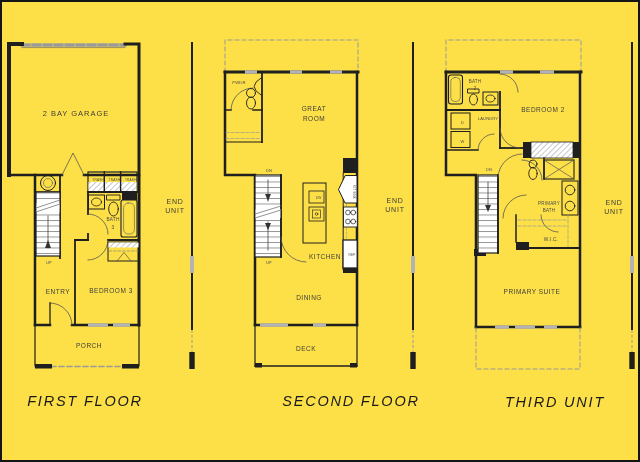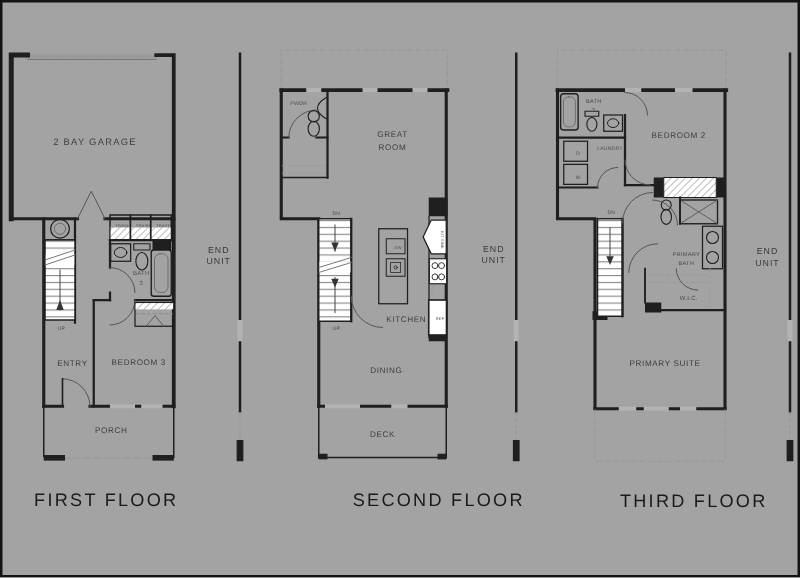--- a/index.html
+++ b/index.html
@@ -1,28 +1,28 @@
 <!DOCTYPE html>
 <html><head>
 <meta charset="utf-8">
 <style>
   html,body{margin:0;padding:0;background:#e8e8e8;}
   .stage{
-    position:relative;width:640px;height:462px;background:#a3a3a3;
+    position:relative;width:640px;height:462px;background:#fde047;
     border:2px solid #141414;box-sizing:border-box;overflow:hidden;
     font-family:"Liberation Sans",sans-serif;
   }
   .stage svg{position:absolute;left:0;top:0;}
   .lbl{
     position:absolute;transform:translate(-50%,-50%);
     color:#3d3d3d;letter-spacing:.5px;white-space:nowrap;line-height:1;
     font-family:"Liberation Sans",sans-serif;
   }
   .tiny{letter-spacing:.2px;color:#4a4a4a;}
-  .title{color:#1a1a1a;font-size:14.5px;letter-spacing:1.8px;}
+  .title{color:#1a1a1a;font-size:14.5px;letter-spacing:1.8px;font-style:italic;}
   .endunit{font-size:7px;letter-spacing:.8px;color:#3a3a3a;}
   .vert{transform:translate(-50%,-50%) rotate(90deg);}
 </style>
 </head>
 <body>
 
 <div class="stage">
 
 <svg width="636" height="458" viewBox="2 2 636 458">
   <defs>
@@ -322,15 +322,15 @@
 <div class="lbl tiny" style="left:460.5px;top:121px;font-size:4px;">D</div>
 <div class="lbl tiny" style="left:460.5px;top:139.5px;font-size:4px;">W</div>
 <div class="lbl" style="left:541px;top:108px;font-size:6.5px;">BEDROOM 2</div>
 <div class="lbl tiny" style="left:487px;top:168px;font-size:4px;">DN</div>
 <div class="lbl tiny" style="left:547px;top:202px;font-size:4.5px;">PRIMARY</div>
 <div class="lbl tiny" style="left:547px;top:209px;font-size:4.5px;">BATH</div>
 <div class="lbl tiny" style="left:549px;top:238px;font-size:4.8px;">W.I.C.</div>
 <div class="lbl" style="left:530px;top:290px;font-size:6.5px;">PRIMARY SUITE</div>
 <div class="lbl endunit" style="left:612px;top:200px;">END</div>
 <div class="lbl endunit" style="left:612px;top:209px;">UNIT</div>
-<div class="lbl title" style="left:553px;top:400px;">THIRD FLOOR</div>
+<div class="lbl title" style="left:553px;top:400px;">THIRD UNIT</div>
 
 </div>
 
 </body></html>

